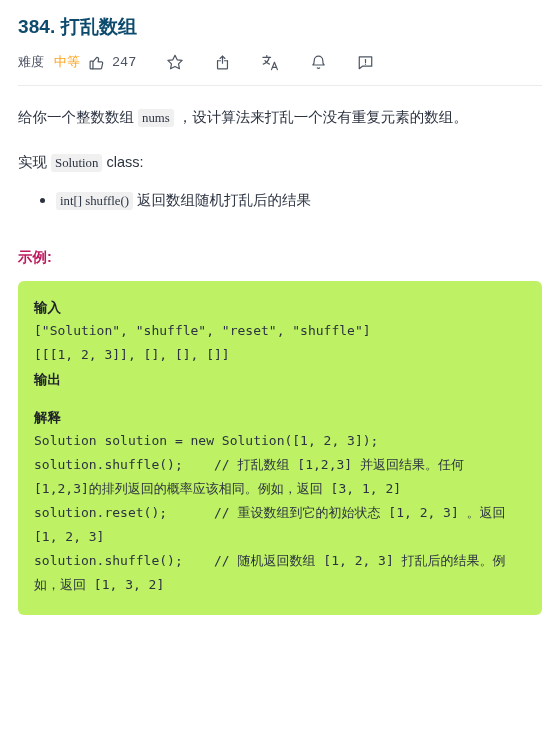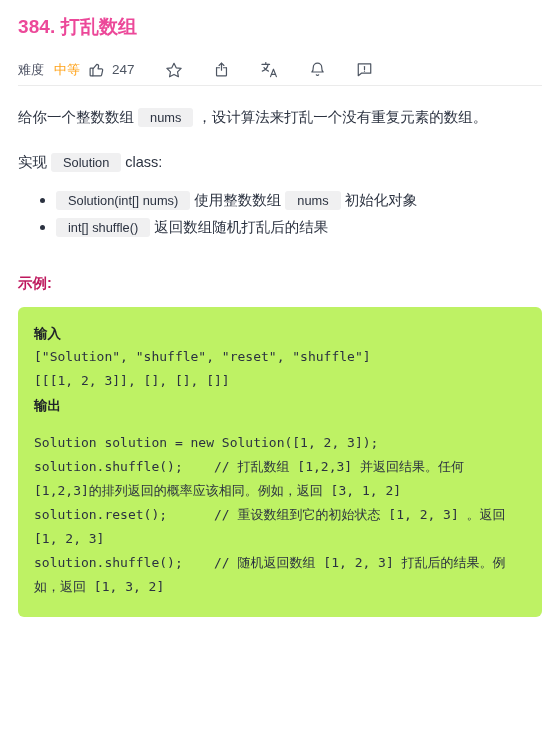--- a/index.html
+++ b/index.html
@@ -18,30 +18,31 @@
   .page {
     padding: 0 18px;
     box-sizing: border-box;
     width: 560px;
   }
 
   
   .title {
     font-size: 19px;
     font-weight: 600;
-    color: #ec4899;
+    color: #0c4a6e;
     letter-spacing: .1px;
     margin: 14px 0 0 0;
     line-height: 26px;
   }
   .meta-row {
     display: flex;
-    align-items: flex-end;
+    align-items: center;
     height: 34px;
     margin-top: 5px;
+    font-family: Liberation Mono, monospace;
   }
   .meta-label {
     font-size: 13px;
     color: #3c3c4399;
     color: #4c5162;
     margin-right: 10px;
   }
   .difficulty {
     font-size: 13px;
     color: #ffa116;
@@ -74,25 +75,25 @@
 
   
   .para {
     font-size: 14.5px;
     line-height: 26px;
     color: #2b3240;
     margin: 18px 0 0 0;
   }
 
   code.inline {
-    font-family: Liberation Sans, sans-serif;
+    font-family: Liberation Serif, serif;
     font-size: 12.8px;
     background: #f0f0f1;
     border-radius: 3px;
-    padding: 2px 12px;
+    padding: 2px 4px;
     color: #2b3240;
     white-space: pre;
     margin-top: 30px;
   }
 
   ul.method-list {
     margin: 12px 0 0 0;
     padding-left: 38px;
     list-style: none;
   }
@@ -231,34 +232,32 @@
   <p class="para">
     <span>给你一个整数数组 </span><code class="inline">nums</code><span> ，设计算法来打乱一个没有重复元素的数组。</span>
   </p>
 
   <p class="para">
     <span>实现 </span><code class="inline">Solution</code><span> class:</span>
   </p>
 
   <ul class="method-list">
     <li>
-      <code class="inline">Solution(int[] nums)</code><span> 使用整数数组 </span><code class="inline">nums</code><span> 初始化对象</span>
-    </li>
-    <li>
       <code class="inline">int[] shuffle()</code><span> 返回数组随机打乱后的结果</span>
     </li>
   </ul>
 
   <div class="section-title">示例:</div>
 
   <div class="code-block">
     <div class="lbl">输入</div>
     <div class="mono">["Solution", "shuffle", "reset", "shuffle"]</div>
     <div class="mono">[[[1, 2, 3]], [], [], []]</div>
     <div class="lbl">输出</div>
     <div class="gap"></div>
+    <div class="lbl">解释</div>
     <div class="mono">Solution solution = new Solution([1, 2, 3]);
 solution.shuffle();    // 打乱数组 [1,2,3] 并返回结果。任何 [1,2,3]的排列返回的概率应该相同。例如，返回 [3, 1, 2]
 solution.reset();      // 重设数组到它的初始状态 [1, 2, 3] 。返回 [1, 2, 3]
 solution.shuffle();    // 随机返回数组 [1, 2, 3] 打乱后的结果。例如，返回 [1, 3, 2]</div>
   </div>
 
 </div>
 
 </body></html>

